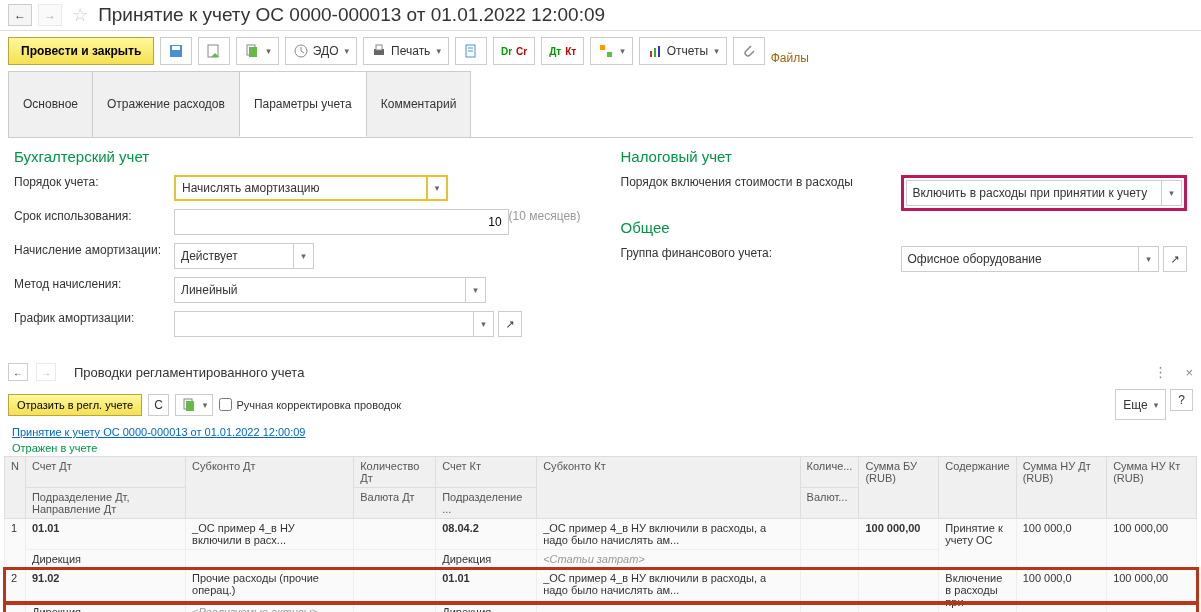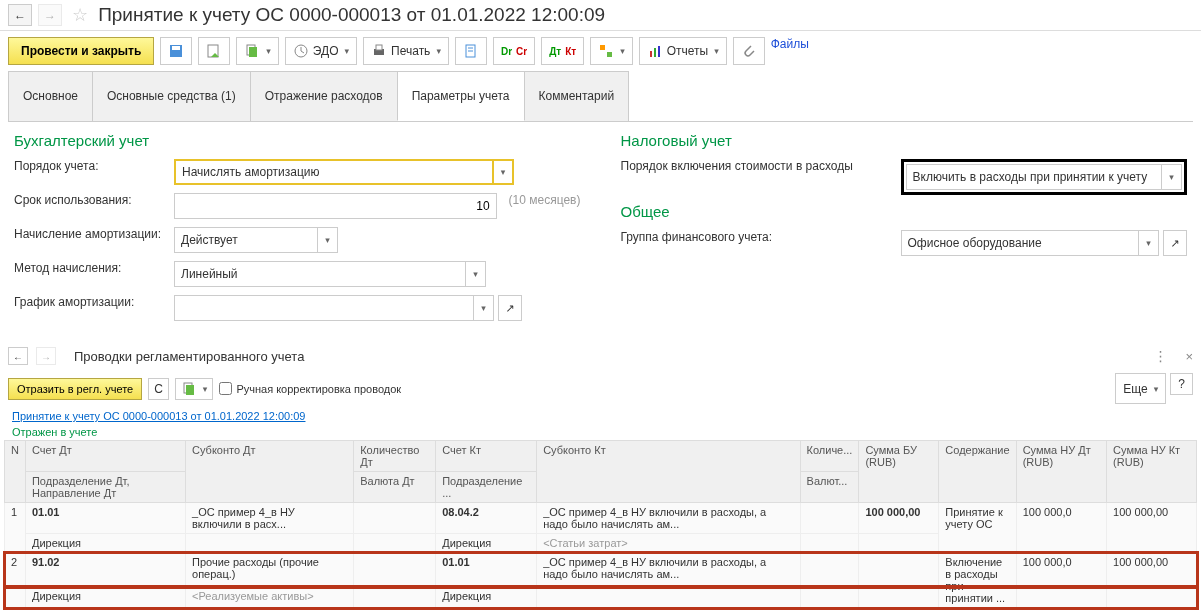--- a/index.html
+++ b/index.html
@@ -1,55 +1,55 @@
 <!DOCTYPE html>
 <html><head>
 <meta charset="utf-8">
 <style>
 *{box-sizing:border-box;margin:0;padding:0;font-family:Arial,sans-serif}
 body{background:#fff;font-size:12px;color:#333;width:1201px}
 .hdr{display:flex;align-items:center;padding:4px 8px;border-bottom:1px solid #ddd;gap:6px}
 .nav-btn{width:24px;height:22px;border:1px solid #ccc;background:#f5f5f5;display:flex;align-items:center;justify-content:center;cursor:pointer}
 .star{color:#ccc;font-size:18px;margin:0 4px}
 .title{font-size:19px;color:#333}
-.toolbar{display:flex;align-items:flex-start;padding:6px 8px;gap:6px}
+.toolbar{display:flex;align-items:flex-end;padding:6px 8px;gap:6px}
 .btn{border:1px solid #b5a642;background:linear-gradient(#fef89a,#f5e050);padding:6px 12px;cursor:pointer;font-size:12px;font-weight:bold}
 .tbtn{border:1px solid #ccc;background:#fff;padding:5px 7px;cursor:pointer;display:flex;align-items:center;gap:4px;font-size:12px;height:28px}
 .tbtn.dd::after{content:"▾";font-size:9px;color:#666;margin-left:2px}
 .icon{width:16px;height:16px;display:inline-block}
-.link{color:#1d4ed8;cursor:pointer}
+.link{color:#a16207;cursor:pointer}
 .tabs{display:flex;border-bottom:1px solid #ccc;margin:0 8px}
-.tab{padding:17px 14px;border:1px solid transparent;cursor:pointer;font-size:12px;background:#f0f0f0;border:1px solid #ccc;border-bottom:none;margin-right:-1px}
+.tab{padding:25px 14px;border:1px solid transparent;cursor:pointer;font-size:12px;background:#f0f0f0;border:1px solid #ccc;border-bottom:none;margin-right:-1px}
 .tab.active{background:#fff;border-bottom:1px solid #fff;position:relative;z-index:1}
 .form-area{display:flex;padding:10px 14px;gap:40px}
 .col{flex:1}
 .section-h{color:#009646;font-size:15px;margin-bottom:10px}
 .row{display:flex;align-items:flex-start;margin-bottom:8px;min-height:26px}
 .lbl{width:160px;font-size:12px}
 .fld{border:1px solid #ccc;height:26px;padding:0 6px;font-size:12px;flex:1;display:flex;align-items:center}
 .fld.hl{border:2px solid #e8c22a}
 .dd-arrow{width:20px;height:26px;border:1px solid #ccc;border-left:none;display:flex;align-items:center;justify-content:center;font-size:9px;color:#666;cursor:pointer}
 .ext-btn{width:24px;height:26px;border:1px solid #ccc;margin-left:4px;display:flex;align-items:center;justify-content:center;font-size:11px;cursor:pointer}
 .num-fld{width:130px;text-align:right;}
-.hint{color:#999;margin-left:12px;font-size:12px}
-.hl-box{border:3px solid #000000;padding:2px;display:flex}
+.hint{color:#999;margin-left:0;font-size:12px}
+.hl-box{border:3px solid #be185d;padding:2px;display:flex}
 .lower{margin:4px 4px}
 .lower-hdr{display:flex;align-items:center;padding:4px;gap:8px}
 .lower-title{font-size:13px;margin-left:10px}
 .lower-tb{display:flex;align-items:center;padding:4px;gap:6px}
 .btn-y{background:linear-gradient(#fef89a,#f5e050);border:1px solid #b5a642;padding:4px 8px;font-size:11px;cursor:pointer}
 .cbx{display:flex;align-items:center;gap:4px;font-size:11px}
 .breadcrumb{color:#0066cc;text-decoration:underline;font-size:11px;padding:2px 8px;cursor:pointer}
 .status{color:#009646;font-size:11px;padding:2px 8px}
 table{width:100%;border-collapse:collapse;font-size:11px}
 th{background:#f0f0f0;border:1px solid #ddd;padding:3px 6px;text-align:left;font-weight:normal;color:#555;vertical-align:top}
 td{border:1px solid #eee;padding:3px 6px;vertical-align:top}
 .r1{background:#fafafa}
 .thn{text-align:left}
-.grey{color:#999;}
+.grey{color:#999;font-style:italic}
 .hl-row{outline:3px solid #b8351a;outline-offset:-1px}
 .more-right{margin-left:auto;display:flex;gap:4px}
 .sm-nav{width:20px;height:18px;border:1px solid #ccc;background:#fff;display:flex;align-items:center;justify-content:center;cursor:pointer;font-size:10px}
 .dots{margin-left:auto;font-size:14px;color:#888;cursor:pointer}
 .close{font-size:13px;color:#888;cursor:pointer;margin-left:10px}
 </style>
 </head>
 <body>
 
 <div class="hdr">
@@ -125,42 +125,41 @@
   <div class="tbtn">
       <svg class="icon" viewBox="0 0 16 16">
         <path d="M10 3 L5 8 Q3 10 5 12 Q7 14 9 12 L13 8" fill="none" stroke="#888" stroke-width="1.5"></path>
       </svg>
     </div>
   <span class="link">Файлы</span>
 </div>
 
 <div class="tabs">
   <div class="tab">Основное</div>
-  <div class="tab">Основные средства (1)</div>
   <div class="tab">Отражение расходов</div>
   <div class="tab active">Параметры учета</div>
   <div class="tab">Комментарий</div>
 </div>
 
 <div class="form-area">
   <div class="col">
     <div class="section-h">Бухгалтерский учет</div>
     <div class="row">
       <div class="lbl">Порядок учета:</div>
-      <div class="fld hl" style="width:320px;flex:none">Начислять амортизацию</div>
+      <div class="fld hl" style="width:254px;flex:none">Начислять амортизацию</div>
       <div class="dd-arrow" style="border:2px solid #e8c22a;border-left:none">▾</div>
     </div>
     <div class="row">
       <div class="lbl">Срок использования:</div>
       <input class="fld num-fld" value="10" style="">
       <span class="hint">(10 месяцев)</span>
     </div>
     <div class="row">
       <div class="lbl">Начисление амортизации:</div>
-      <div class="fld" style="width:144px;flex:none">Действует</div>
+      <div class="fld" style="width:120px;flex:none">Действует</div>
       <div class="dd-arrow">▾</div>
     </div>
     <div class="row">
       <div class="lbl">Метод начисления:</div>
       <div class="fld" style="width:292px;flex:none">Линейный</div>
       <div class="dd-arrow">▾</div>
     </div>
     <div class="row">
       <div class="lbl">График амортизации:</div>
       <div class="fld" style="width:300px;flex:none"></div>

